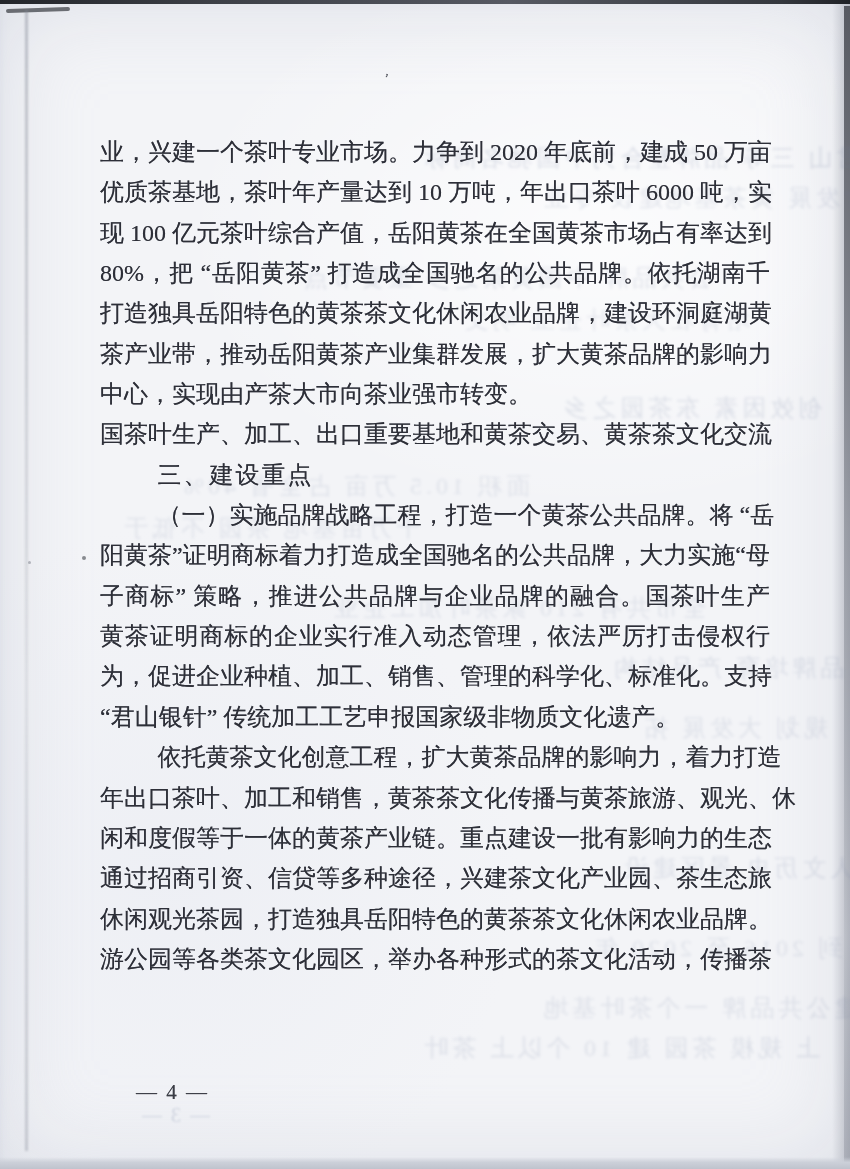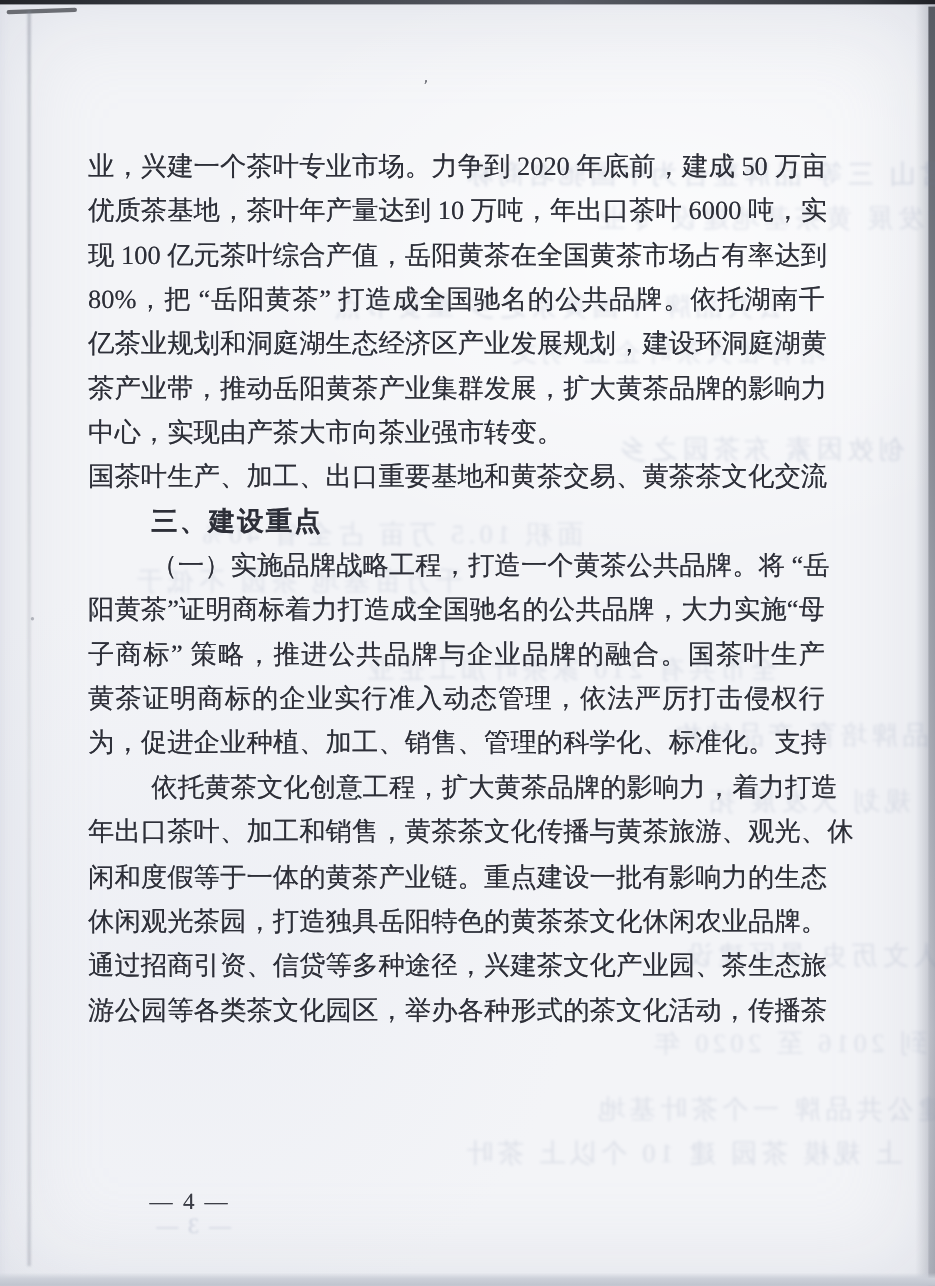--- a/index.html
+++ b/index.html
@@ -27,30 +27,30 @@
     background:linear-gradient(to bottom,rgba(130,135,148,0.45),rgba(130,135,148,0.15) 60%,rgba(130,135,148,0.35));
     filter:blur(1px);}
   
   .bleed{position:absolute;left:0;top:0;width:100%;height:100%;pointer-events:none;}
   .bleed span{
     position:absolute;display:block;white-space:nowrap;
     font-size:24px;letter-spacing:4px;color:#6d7b9d;
     transform:scaleX(-1);filter:blur(1.4px);opacity:.20;
   }
   
-  .textblock{position:absolute;left:80px;top:132px;width:670px;color:#2d2f38;}
+  .textblock{position:absolute;left:100px;top:132px;width:670px;color:#2d2f38;}
   .line{
     height:40.35px;line-height:40.35px;font-size:24px;
     text-align:justify;text-align-last:justify;
     text-shadow:0 0 .5px rgba(40,42,52,.65);
     white-space:nowrap;
   }
   .line.short{text-align-last:left;}
   .line.indent{text-indent:2.4em;}
-  .line.heading{font-weight:bold;font-family:"Liberation Sans","DejaVu Sans",sans-serif;letter-spacing:2px;}
+  .line.heading{font-weight:normal;font-family:"Liberation Sans","DejaVu Sans",sans-serif;letter-spacing:2px;}
   .page-number{
     position:absolute;left:136px;top:1080px;font-size:21px;letter-spacing:2px;color:#3a3c45;
     text-shadow:0 0 .5px rgba(40,42,52,.6);
   }
   .bleed-page-number{
     position:absolute;left:140px;top:1104px;font-size:20px;letter-spacing:2px;color:#7a87a6;
     opacity:.28;transform:scaleX(-1);filter:blur(1px);
   }
   .stray-mark{position:absolute;left:384px;top:70px;font-size:15px;color:#4a4c55;
     transform:rotate(18deg);font-family:"Liberation Sans",sans-serif;}
@@ -84,35 +84,36 @@
     <span style="left:590px;top:932px;opacity:.15">到 2016 至 2020 年</span>
     <span style="left:540px;top:992px;opacity:.16">兴建公共品牌 一个茶叶基地</span>
     <span style="left:420px;top:1032px;opacity:.17">上 规模 茶园 建 10 个以上 茶叶</span>
   </div>
 
   <div class="textblock">
     <div class="line">业，兴建一个茶叶专业市场。力争到 2020 年底前，建成 50 万亩</div>
     <div class="line">优质茶基地，茶叶年产量达到 10 万吨，年出口茶叶 6000 吨，实</div>
     <div class="line">现 100 亿元茶叶综合产值，岳阳黄茶在全国黄茶市场占有率达到</div>
     <div class="line">80%，把 “岳阳黄茶” 打造成全国驰名的公共品牌。依托湖南千</div>
-    <div class="line">亿茶业规划和洞庭湖生态经济区产业发展规划，建设环洞庭湖黄</div>
+    <div class="line">打造独具岳阳特色的黄茶茶文化休闲农业品牌，建设环洞庭湖黄</div>
     <div class="line">茶产业带，推动岳阳黄茶产业集群发展，扩大黄茶品牌的影响力</div>
     <div class="line short">中心，实现由产茶大市向茶业强市转变。</div>
     <div class="line">国茶叶生产、加工、出口重要基地和黄茶交易、黄茶茶文化交流</div>
     <div class="line short indent heading">三、建设重点</div>
     <div class="line indent">（一）实施品牌战略工程，打造一个黄茶公共品牌。将 “岳</div>
     <div class="line">阳黄茶”证明商标着力打造成全国驰名的公共品牌，大力实施“母</div>
     <div class="line">子商标” 策略，推进公共品牌与企业品牌的融合。国茶叶生产</div>
     <div class="line">黄茶证明商标的企业实行准入动态管理，依法严厉打击侵权行</div>
     <div class="line">为，促进企业种植、加工、销售、管理的科学化、标准化。支持</div>
+    <div class="line short">“君山银针” 传统加工工艺申报国家级非物质文化遗产。</div>
     <div class="line indent">依托黄茶文化创意工程，扩大黄茶品牌的影响力，着力打造</div>
     <div class="line">年出口茶叶、加工和销售，黄茶茶文化传播与黄茶旅游、观光、休</div>
     <div class="line">闲和度假等于一体的黄茶产业链。重点建设一批有影响力的生态</div>
+    <div class="line">通过招商引资、信贷等多种途径，兴建茶文化产业园、茶生态旅</div>
     <div class="line">休闲观光茶园，打造独具岳阳特色的黄茶茶文化休闲农业品牌。</div>
-    <div class="line">通过招商引资、信贷等多种途径，兴建茶文化产业园、茶生态旅</div>
     <div class="line">游公园等各类茶文化园区，举办各种形式的茶文化活动，传播茶</div>
   </div>
 
   <div class="page-number">— 4 —</div>
   <div class="bleed-page-number">— 3 —</div>
 
   <div class="stray-mark">’</div>
   <div class="speck1"></div>
   <div class="speck2"></div>
 

